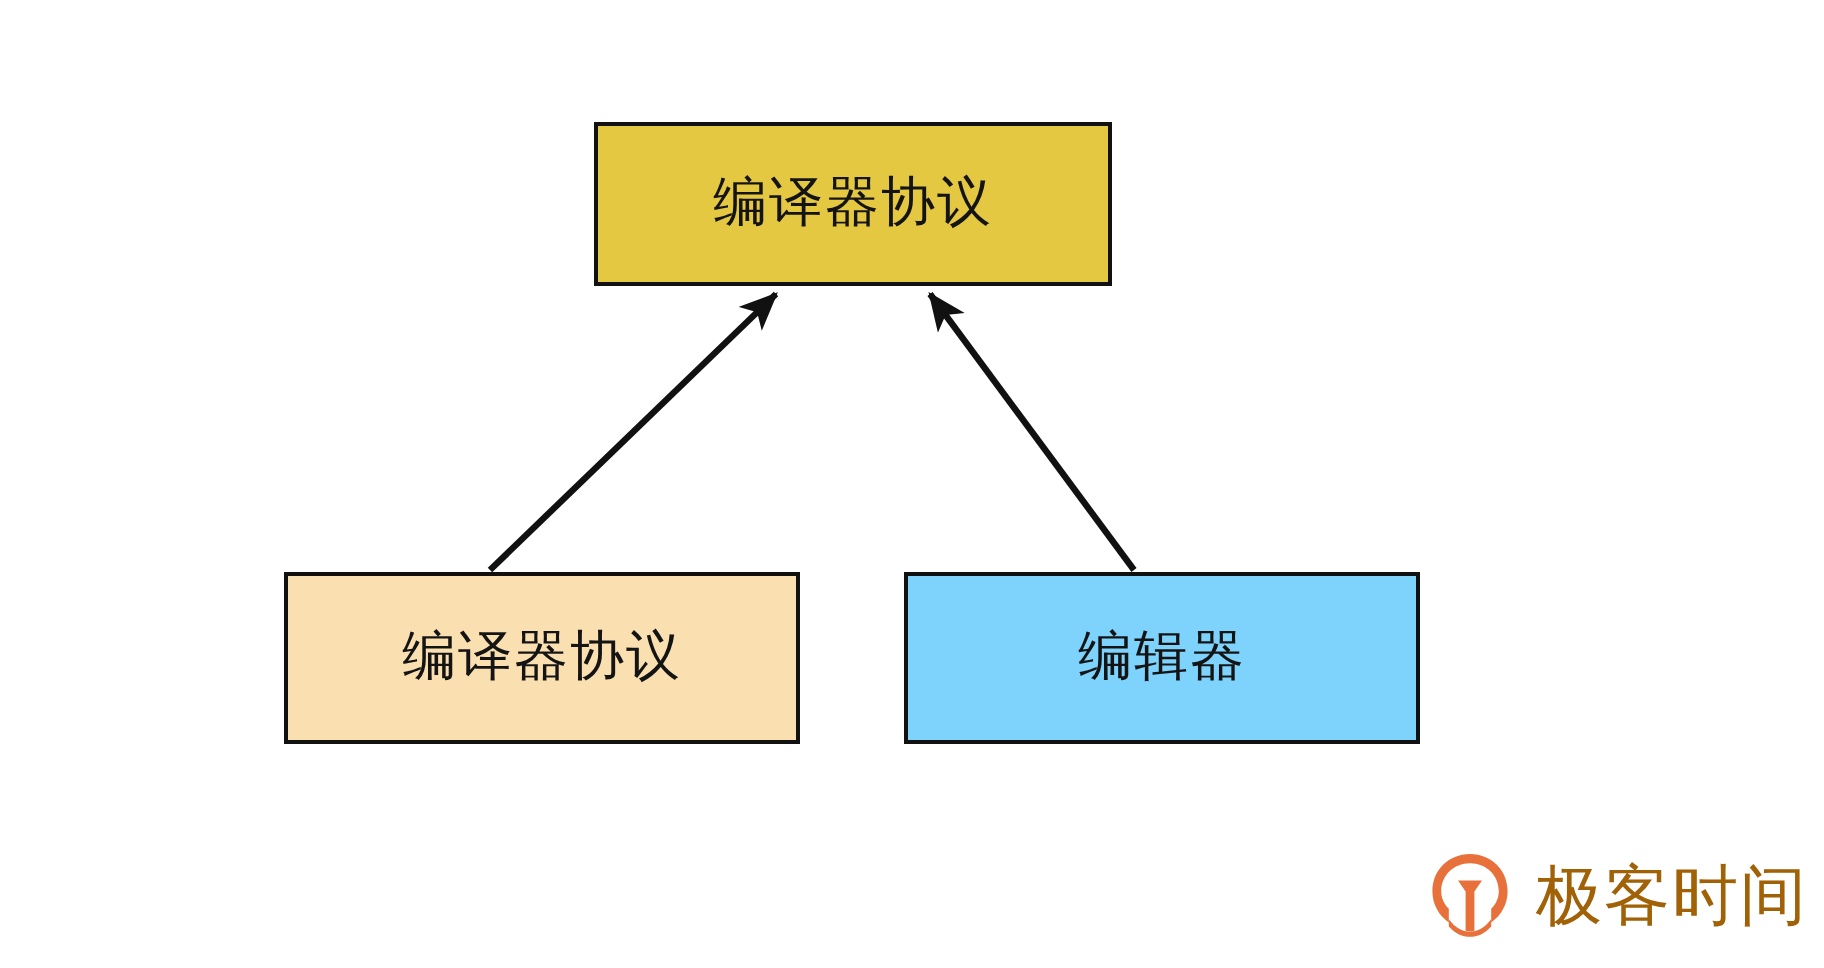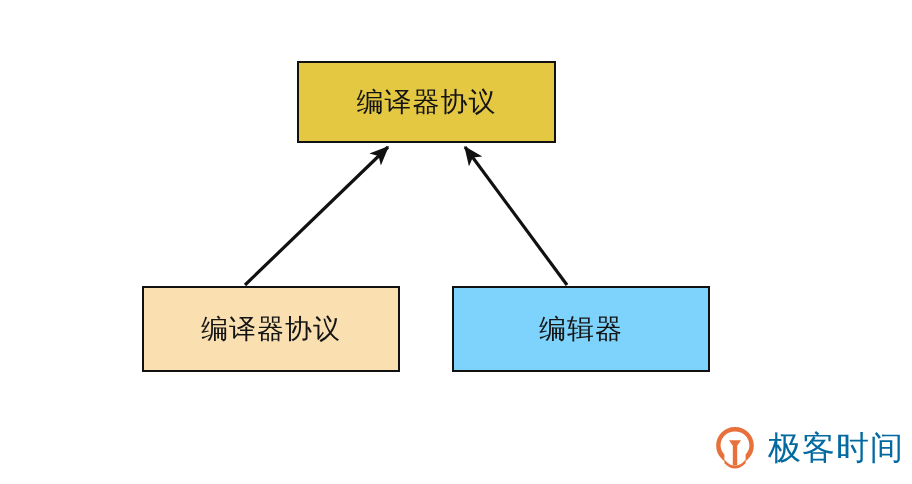--- a/index.html
+++ b/index.html
@@ -145,16 +145,16 @@
                L 25.2 41.6
                L 20.8 41.6
                L 20.8 21.8 Z" fill="#e8703a"></path>
       <path d="M12.4 35.6
                C 15.8 40.0 19.2 41.8 23 41.8
                C 26.8 41.8 30.2 40.0 33.6 35.6
                L 33.6 39.2
                C 30.2 42.8 26.8 44.4 23 44.4
                C 19.2 44.4 15.8 42.8 12.4 39.2 Z" fill="#e8703a"></path>
     </svg>
-    <span class="watermark-text" style="color: #0369a1;">极客时间</span>
+    <span class="watermark-text" style="color: #a16207;">极客时间</span>
   </div>
 
 </div>
 
 </body></html>

